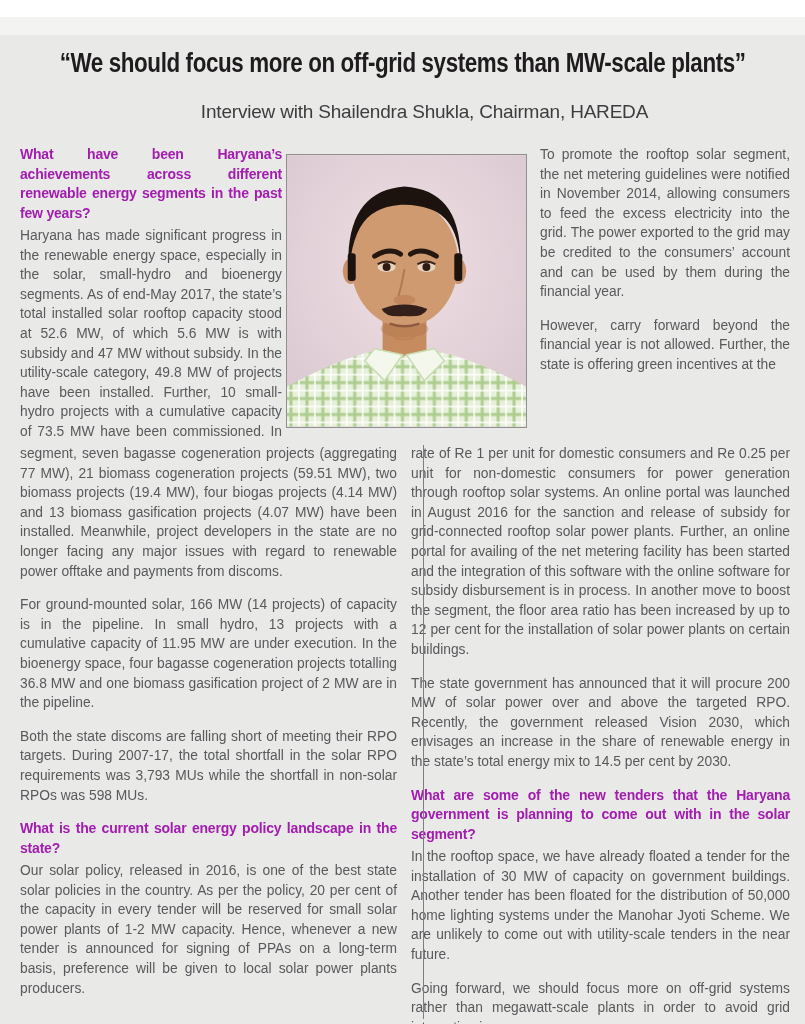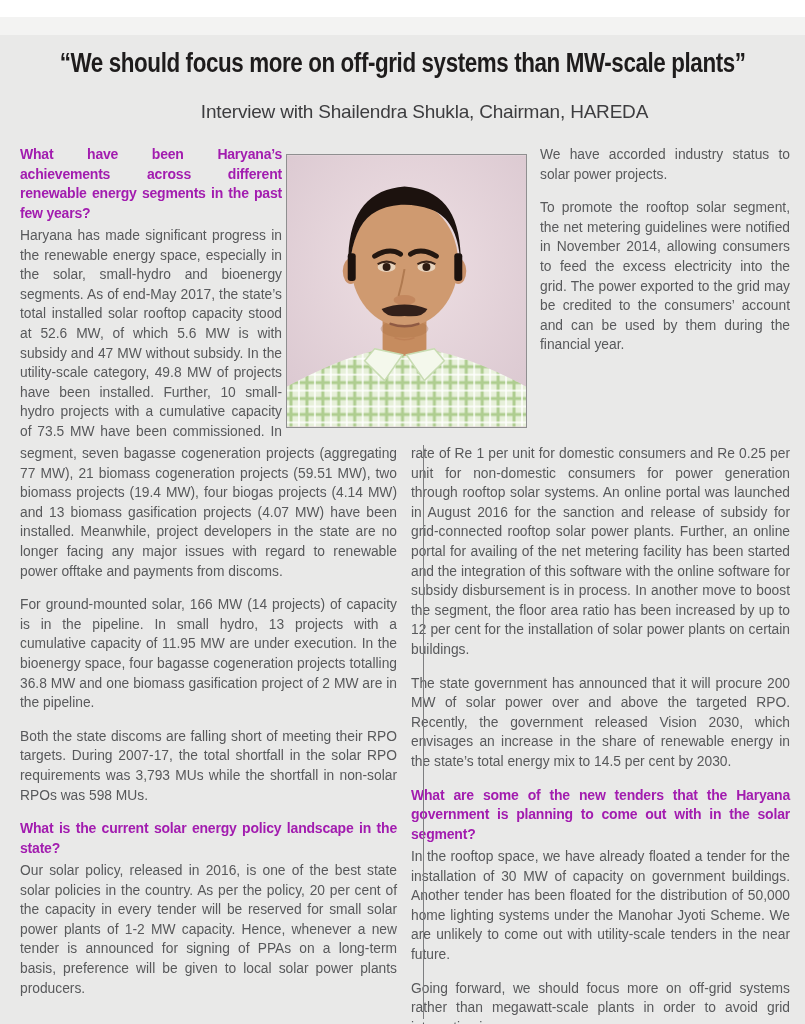--- a/index.html
+++ b/index.html
@@ -112,22 +112,22 @@
           <ellipse cx="118" cy="145" rx="11" ry="5" fill="#bb7c52" opacity="0.6"></ellipse>
 
           <path d="M95,154 Q118,145 141,154 Q137,163 118,161 Q99,163 95,154 Z" fill="#33201a"></path>
 
           <path d="M104,169 Q118,174 132,169" stroke="#8f5a43" stroke-width="2.5" fill="none" stroke-linecap="round"></path>
           <path d="M108,183 Q118,187 128,183" stroke="#bb7c52" stroke-width="1.5" fill="none" opacity="0.7"></path>
         </svg>
       </div>
 
       <div class="col-nr">
-        <p class="p">We have accorded industry status to solar power projects.</p>
         <p class="p">To promote the rooftop solar segment, the net metering guidelines were notified in November 2014, allowing consumers to feed the excess electricity into the grid. The power exported to the grid may be credited to the consumers’ account and can be used by them during the financial year.</p>
+        <p class="p last">However, carry forward beyond the financial year is not allowed. Further, the state is offering green incentives at the</p>
       </div>
     </div>
 
     <div class="bottom-band">
       <div class="col-wl">
         <p class="p">segment, seven bagasse cogeneration projects (aggregating 77 MW), 21 biomass cogeneration projects (59.51 MW), two biomass projects (19.4 MW), four biogas projects (4.14 MW) and 13 biomass gasification projects (4.07 MW) have been installed. Meanwhile, project developers in the state are no longer facing any major issues with regard to renewable power offtake and payments from discoms.</p>
         <p class="p">For ground-mounted solar, 166 MW (14 projects) of capacity is in the pipeline. In small hydro, 13 projects with a cumulative capacity of 11.95 MW are under execution. In the bioenergy space, four bagasse cogeneration projects totalling 36.8 MW and one biomass gasification project of 2 MW are in the pipeline.</p>
         <p class="p">Both the state discoms are falling short of meeting their RPO targets. During 2007-17, the total shortfall in the solar RPO requirements was 3,793 MUs while the shortfall in non-solar RPOs was 598 MUs.</p>
         <p class="q">What is the current solar energy policy landscape in the state?</p>
         <p class="p last">Our solar policy, released in 2016, is one of the best state solar policies in the country. As per the policy, 20 per cent of the capacity in every tender will be reserved for small solar power plants of 1-2 MW capacity. Hence, whenever a new tender is announced for signing of PPAs on a long-term basis, preference will be given to local solar power plants producers.</p>

